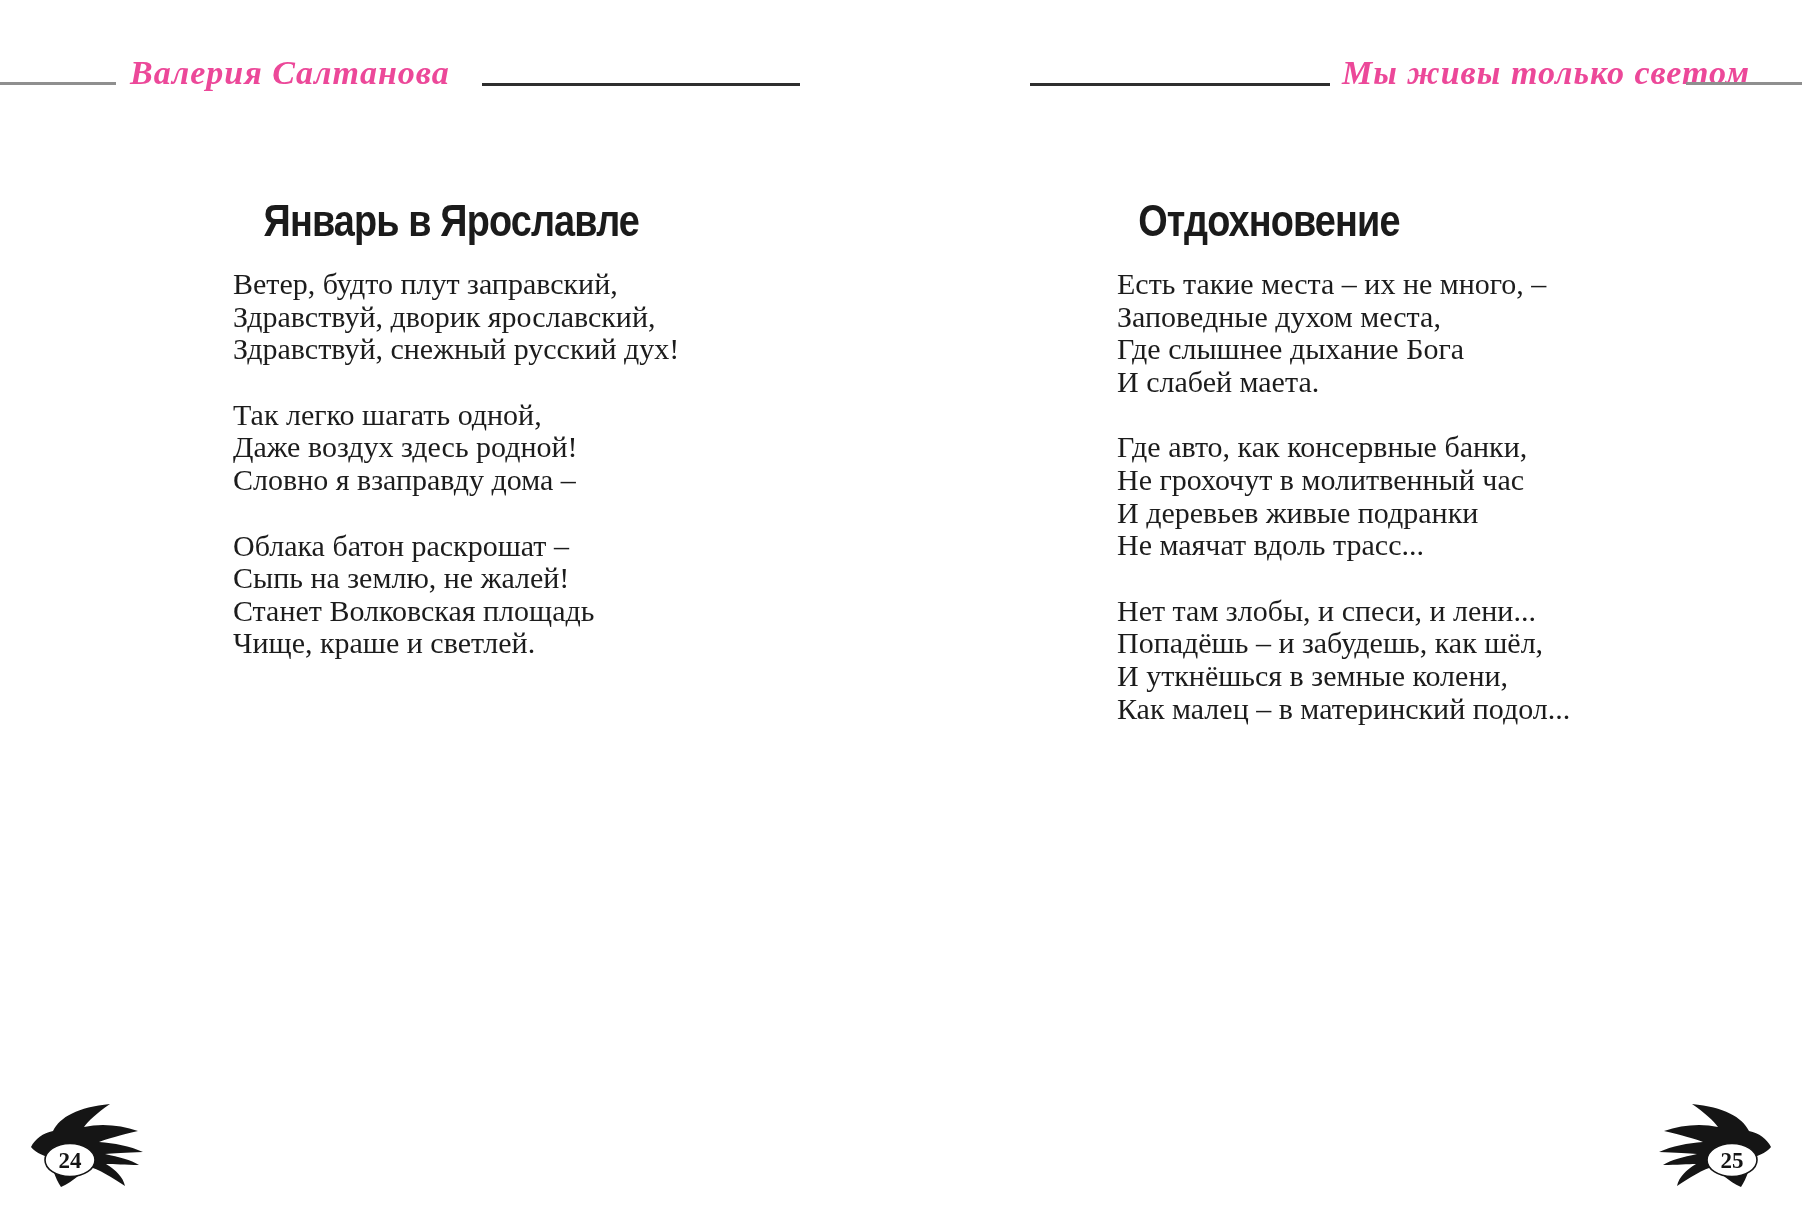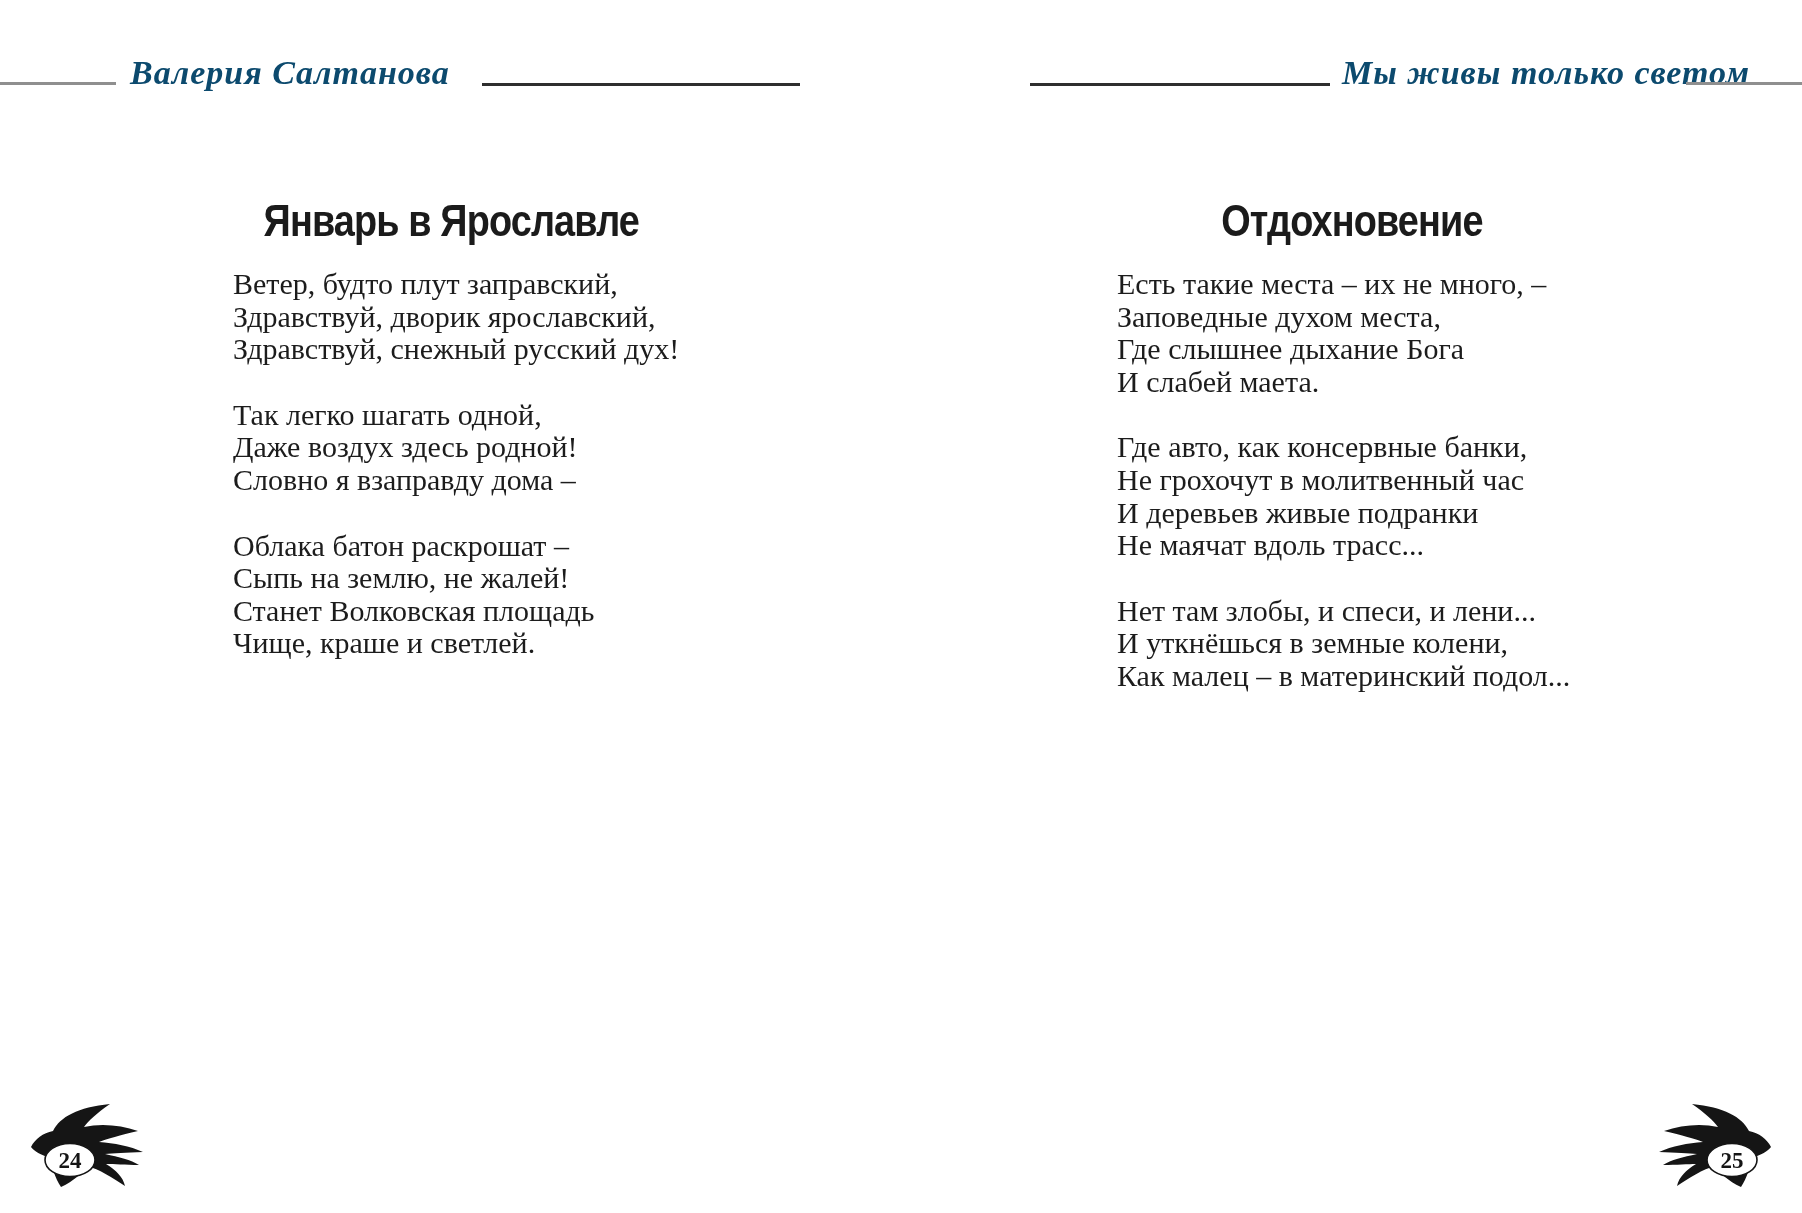--- a/index.html
+++ b/index.html
@@ -18,29 +18,29 @@
   .rule.dark { background: #2e2e2e; height: 2.6px; }
   .rule.gray { background: #8f8f8f; }
   .running-head {
     position: absolute;
     top: 54px;
     font-family: "Liberation Serif", serif;
     font-style: italic;
     font-weight: 700;
     font-size: 34px;
     letter-spacing: 1px;
-    color: #0c4a6e;
+    color: #ec4899;
     white-space: nowrap;
   }
 
   
   .poem-title {
     position: absolute;
     top: 196px;
-    text-align: center;
+    text-align: left;
     font-family: "Liberation Sans", sans-serif;
     font-weight: 700;
     font-size: 44px;
     color: #1b1b1b;
     white-space: nowrap;
   }
   .poem-title .squeeze {
     display: inline-block;
     transform: scaleX(0.86);
     transform-origin: center;
@@ -117,20 +117,21 @@
       <div class="poem-line">И слабей маета.</div>
     </div>
     <div class="stanza">
       <div class="poem-line">Где авто, как консервные банки,</div>
       <div class="poem-line">Не грохочут в молитвенный час</div>
       <div class="poem-line">И деревьев живые подранки</div>
       <div class="poem-line">Не маячат вдоль трасс...</div>
     </div>
     <div class="stanza">
       <div class="poem-line">Нет там злобы, и спеси, и лени...</div>
+      <div class="poem-line">Попадёшь – и забудешь, как шёл,</div>
       <div class="poem-line">И уткнёшься в земные колени,</div>
       <div class="poem-line">Как малец – в материнский подол...</div>
     </div>
   </div>
 
   <svg class="swallow swallow-left" viewBox="0 0 122 100" aria-hidden="true">
     <path fill="#151515" d="
       M 5 47
       C 9 39, 17 33, 27 31
       C 34 17, 52 7, 84 4

